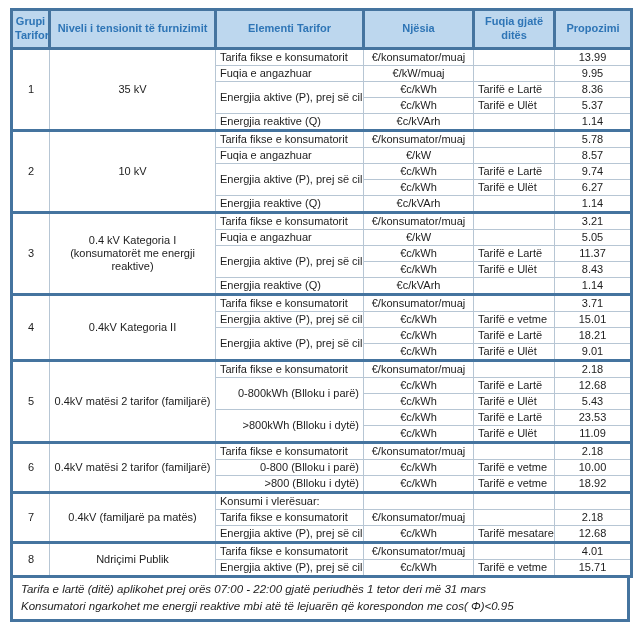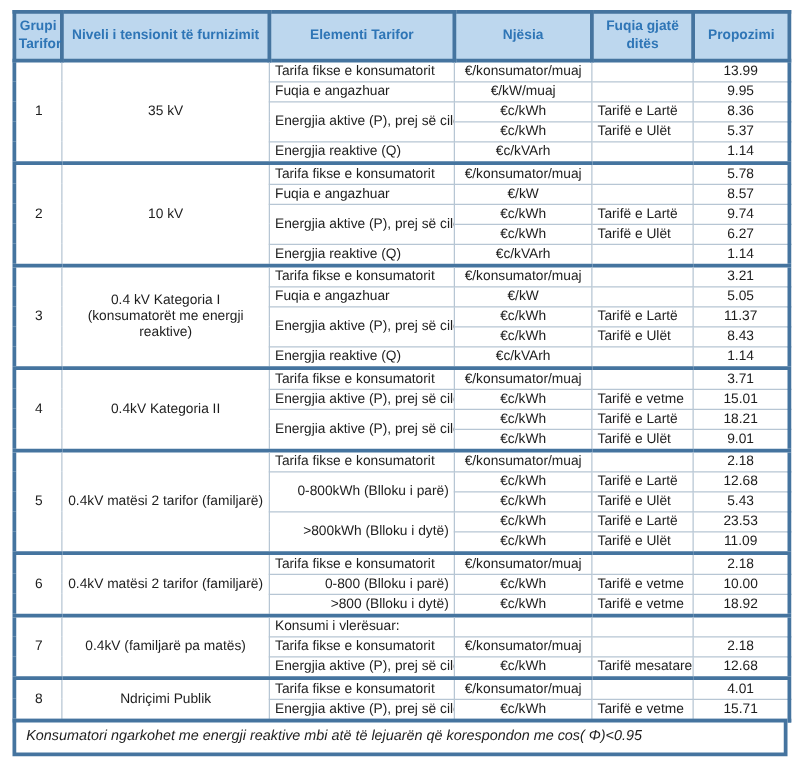--- a/index.html
+++ b/index.html
@@ -291,15 +291,16 @@
         <tr>
           <td class="c-el">Energjia aktive (P), prej së cilës</td>
           <td class="c-unit">€c/kWh</td>
           <td class="c-time">Tarifë e vetme</td>
           <td class="c-val">15.71</td>
         </tr>
       </tbody>
   </table>
 
   <div class="notes">
+    <div class="note-line">Tarifa e lartë (ditë) aplikohet prej orës 07:00 - 22:00 gjatë periudhës 1 tetor deri më 31 mars</div>
     <div class="note-line">Konsumatori ngarkohet me energji reaktive mbi atë të lejuarën që korespondon me cos( Φ)&lt;0.95</div>
   </div>
 </div>
 
 </body></html>

